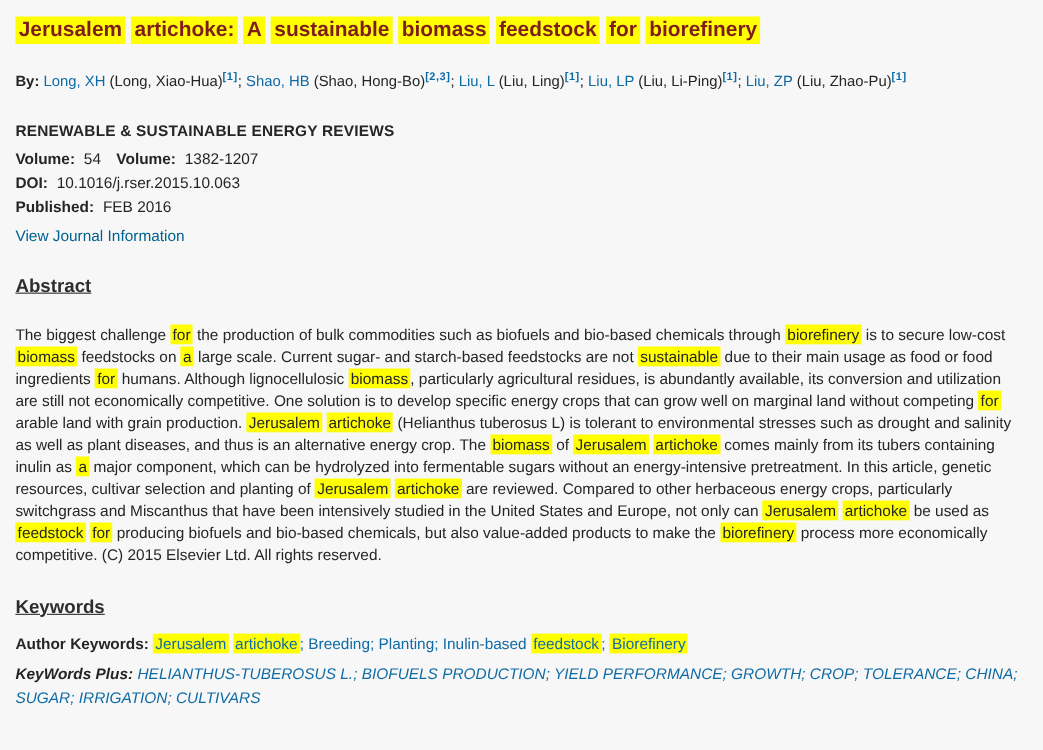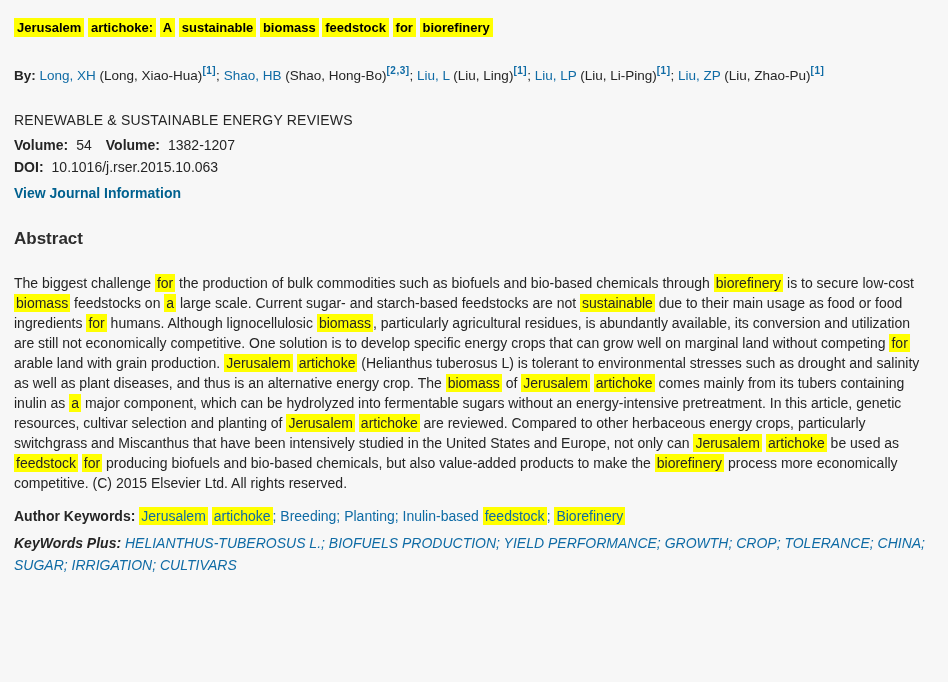--- a/index.html
+++ b/index.html
@@ -2,31 +2,31 @@
 <html style="--link: #0F6BA5; --link-bold: #00618F; --hl: #FFFF00;"><head>
 <meta charset="utf-8">
 <style>
   html,body{margin:0;padding:0;background:#f7f7f7;}
   .page{
     width:948px;height:682px;box-sizing:border-box;overflow:hidden;
     padding:8px 14px;background:#f7f7f7;
     font-family:"Liberation Sans",sans-serif;
     font-size:14px;color:#252525;
   }
-  .title{font-size:13px;font-weight:700;margin:6px 0 0;line-height:28px;color:#000000;}
+  .title{font-size:19px;font-weight:700;margin:6px 0 0;line-height:28px;color:#7f1d1d;}
   .title .hl{padding:2px 3px;}
   .byline{margin:19px 0 0;font-size:13.5px;line-height:20px;}
   sup{font-size:10px;font-weight:700;letter-spacing:.5px;}
   .journal{margin-top:26px;}
-  .journal-name{font-weight:400;margin-bottom:6px;letter-spacing:.2px;}
+  .journal-name{font-weight:700;margin-bottom:6px;letter-spacing:.2px;}
   .meta{line-height:22px;}
   .label{font-weight:700;margin-right:8px;}
   .pair2{margin-left:14px;}
-  .vji{display:inline-block;margin-top:7px;color:var(--link-bold,#00618F);font-weight:700;cursor:pointer;text-decoration:none;}
-  h2{font-size:17px;font-weight:700;color:#2d2d2d;margin:28px 0 0;}
+  .vji{display:inline-block;margin-top:7px;color:var(--link-bold,#00618F);font-weight:400;cursor:pointer;text-decoration:none;}
+  h2{font-size:17px;font-weight:700;color:#2d2d2d;margin:28px 0 0;text-decoration:underline;}
   .abstract{margin:24px 0 0;line-height:20px;}
   .hl{background:var(--hl,#ffff00);padding:1px 2px;}
   .link{color:var(--link,#0F6BA5);}
   .b{font-weight:700;}
   .kw{margin:12px 0 0;line-height:22px;}
   .kw2{margin:5px 0 0;line-height:22px;font-style:italic;}
 </style>
 </head>
 <body>
 
@@ -37,22 +37,26 @@
   <p class="byline"><span class="b">By: </span><span class="link">Long, XH</span><span> (Long, Xiao-Hua)</span><sup class="link">[1]</sup><span>; </span><span class="link">Shao, HB</span><span> (Shao, Hong-Bo)</span><sup class="link">[2,3]</sup><span>; </span><span class="link">Liu, L</span><span> (Liu, Ling)</span><sup class="link">[1]</sup><span>; </span><span class="link">Liu, LP</span><span> (Liu, Li-Ping)</span><sup class="link">[1]</sup><span>; </span><span class="link">Liu, ZP</span><span> (Liu, Zhao-Pu)</span><sup class="link">[1]</sup></p>
 
   <div class="journal">
     <div class="journal-name">RENEWABLE &amp; SUSTAINABLE ENERGY REVIEWS</div>
     <div class="meta">
       <span class="label">Volume:</span><span>54</span><span class="label pair2">Volume:</span><span>1382-1207</span>
     </div>
     <div class="meta">
       <span class="label">DOI:</span><span>10.1016/j.rser.2015.10.063</span>
     </div>
+    <div class="meta">
+      <span class="label">Published:</span><span>FEB 2016</span>
+    </div>
     <a class="vji">View Journal Information</a>
   </div>
 
   <h2>Abstract</h2>
   <p class="abstract"><span>The biggest challenge </span><span class="hl">for</span><span> the production of bulk commodities such as biofuels and bio-based chemicals through </span><span class="hl">biorefinery</span><span> is to secure low-cost </span><span class="hl">biomass</span><span> feedstocks on </span><span class="hl">a</span><span> large scale. Current sugar- and starch-based feedstocks are not </span><span class="hl">sustainable</span><span> due to their main usage as food or food ingredients </span><span class="hl">for</span><span> humans. Although lignocellulosic </span><span class="hl">biomass</span><span>, particularly agricultural residues, is abundantly available, its conversion and utilization are still not economically competitive. One solution is to develop specific energy crops that can grow well on marginal land without competing </span><span class="hl">for</span><span> arable land with grain production. </span><span class="hl">Jerusalem</span><span> </span><span class="hl">artichoke</span><span> (Helianthus tuberosus L) is tolerant to environmental stresses such as drought and salinity as well as plant diseases, and thus is an alternative energy crop. The </span><span class="hl">biomass</span><span> of </span><span class="hl">Jerusalem</span><span> </span><span class="hl">artichoke</span><span> comes mainly from its tubers containing inulin as </span><span class="hl">a</span><span> major component, which can be hydrolyzed into fermentable sugars without an energy-intensive pretreatment. In this article, genetic resources, cultivar selection and planting of </span><span class="hl">Jerusalem</span><span> </span><span class="hl">artichoke</span><span> are reviewed. Compared to other herbaceous energy crops, particularly switchgrass and Miscanthus that have been intensively studied in the United States and Europe, not only can </span><span class="hl">Jerusalem</span><span> </span><span class="hl">artichoke</span><span> be used as </span><span class="hl">feedstock</span><span> </span><span class="hl">for</span><span> producing biofuels and bio-based chemicals, but also value-added products to make the </span><span class="hl">biorefinery</span><span> process more economically competitive. (C) 2015 Elsevier Ltd. All rights reserved.</span></p>
 
+  <h2>Keywords</h2>
   <p class="kw"><span class="b">Author Keywords: </span><span class="hl link">Jerusalem</span><span> </span><span class="hl link">artichoke</span><span class="link">; </span><span class="link">Breeding</span><span class="link">; </span><span class="link">Planting</span><span class="link">; </span><span class="link">Inulin-based </span><span class="hl link">feedstock</span><span class="link">; </span><span class="hl link">Biorefinery</span></p>
   <p class="kw2"><span class="b">KeyWords Plus: </span><span class="link">HELIANTHUS-TUBEROSUS L.</span><span class="link">; </span><span class="link">BIOFUELS PRODUCTION</span><span class="link">; </span><span class="link">YIELD PERFORMANCE</span><span class="link">; </span><span class="link">GROWTH</span><span class="link">; </span><span class="link">CROP</span><span class="link">; </span><span class="link">TOLERANCE</span><span class="link">; </span><span class="link">CHINA</span><span class="link">; </span><span class="link">SUGAR</span><span class="link">; </span><span class="link">IRRIGATION</span><span class="link">; </span><span class="link">CULTIVARS</span></p>
 
 </div>
 
 </body></html>

